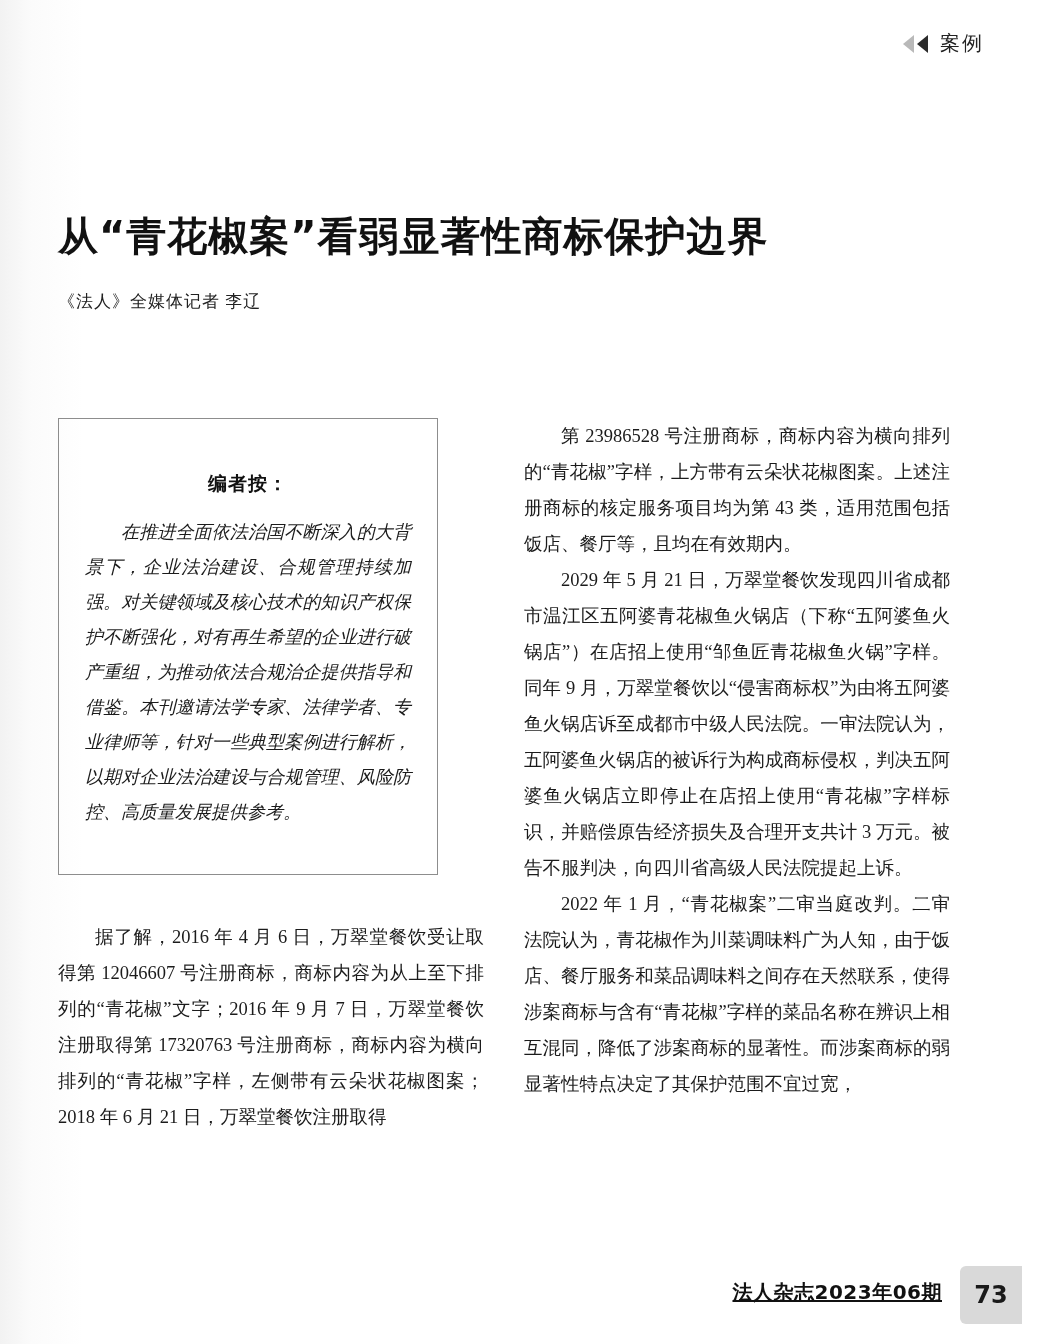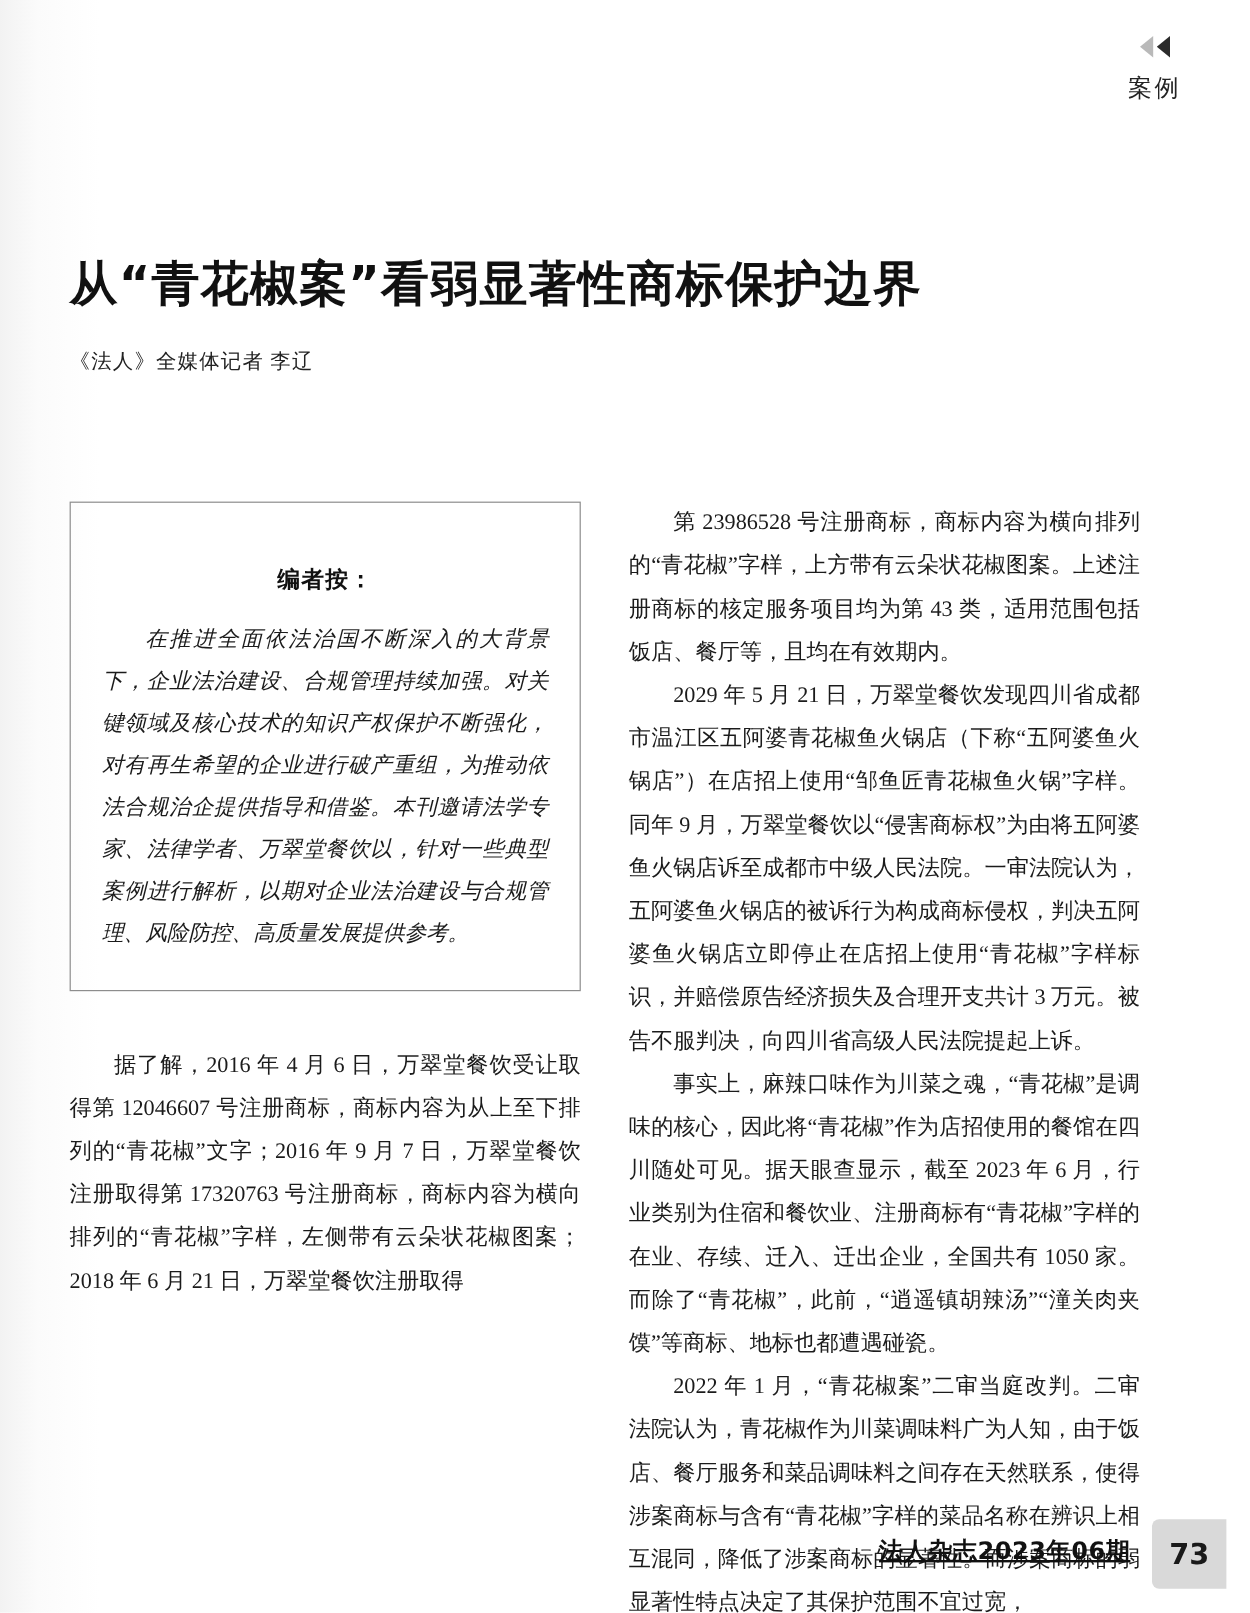--- a/index.html
+++ b/index.html
@@ -21,21 +21,20 @@
     background: linear-gradient(90deg, #f2f2f2 0%, #fbfbfb 3%, #ffffff 8%, #ffffff 100%);
   }
   
   .header {
     position: absolute;
     top: 30px;
     right: 58px;
     display: flex;
     align-items: center;
     gap: 12px;
-    flex-direction: column;
   }
   .header-arrows {
     display: flex;
     align-items: center;
     gap: 3px;
   }
   .tri {
     width: 0;
     height: 0;
     border-top: 9px solid transparent;
@@ -84,24 +83,24 @@
     line-height: 36px;
     text-align: justify;
     text-justify: inter-ideograph;
     color: #1b1b1b;
   }
   .col-left { left: 58px; }
   .col-right { left: 524px; }
 
   .editor-box {
     border: 1px solid #8d8d8d;
-    padding: 46px 26px 30px 26px;
+    padding: 46px 26px 44px 26px;
     margin-bottom: 44px;
     box-sizing: border-box;
-    width: 426px;
+    width: 380px;
   }
   .editor-title {
     font-family: "DejaVu Sans", sans-serif;
     font-weight: bold;
     font-size: 19px;
     letter-spacing: 1px;
     text-align: center;
     margin: 0 0 14px 0;
     color: #111;
   }
@@ -162,28 +161,27 @@
     </div>
     <div class="header-label">案例</div>
   </div>
 
   <h1 class="title">从“青花椒案”看弱显著性商标保护边界</h1>
   <div class="byline">《法人》全媒体记者 李辽</div>
 
   <div class="col col-left">
     <div class="editor-box">
       <div class="editor-title">编者按：</div>
-      <p class="editor-body">在推进全面依法治国不断深入的大背景下，企业法治建设、合规管理持续加强。对关键领域及核心技术的知识产权保护不断强化，对有再生希望的企业进行破产重组，为推动依法合规治企提供指导和借鉴。本刊邀请法学专家、法律学者、万翠堂餐饮以，针对一些典型案例进行解析，以期对企业法治建设与合规管理、风险防控、高质量发展提供参考。</p>
+      <p class="editor-body">在推进全面依法治国不断深入的大背景下，企业法治建设、合规管理持续加强。对关键领域及核心技术的知识产权保护不断强化，对有再生希望的企业进行破产重组，为推动依法合规治企提供指导和借鉴。本刊邀请法学专家、法律学者、专业律师等，针对一些典型案例进行解析，以期对企业法治建设与合规管理、风险防控、高质量发展提供参考。</p>
     </div>
     <p class="para">据了解，2016 年 4 月 6 日，万翠堂餐饮受让取得第 12046607 号注册商标，商标内容为从上至下排列的“青花椒”文字；2016 年 9 月 7 日，万翠堂餐饮注册取得第 17320763 号注册商标，商标内容为横向排列的“青花椒”字样，左侧带有云朵状花椒图案；2018 年 6 月 21 日，万翠堂餐饮注册取得</p>
   </div>
 
   <div class="col col-right">
     <p class="para">第 23986528 号注册商标，商标内容为横向排列的“青花椒”字样，上方带有云朵状花椒图案。上述注册商标的核定服务项目均为第 43 类，适用范围包括饭店、餐厅等，且均在有效期内。</p>
     <p class="para">2029 年 5 月 21 日，万翠堂餐饮发现四川省成都市温江区五阿婆青花椒鱼火锅店（下称“五阿婆鱼火锅店”）在店招上使用“邹鱼匠青花椒鱼火锅”字样。同年 9 月，万翠堂餐饮以“侵害商标权”为由将五阿婆鱼火锅店诉至成都市中级人民法院。一审法院认为，五阿婆鱼火锅店的被诉行为构成商标侵权，判决五阿婆鱼火锅店立即停止在店招上使用“青花椒”字样标识，并赔偿原告经济损失及合理开支共计 3 万元。被告不服判决，向四川省高级人民法院提起上诉。</p>
-    <p class="para">事实上，麻辣口味作为川菜之魂，“青花椒”是调味的核心，因此将“青花椒”作为店招使用的餐馆在四川随处可见。据天眼查显示，截至 2023 年 6 月，行业类别为住宿和餐饮业、注册商标有“青花椒”字样的在业、存续、迁入、迁出企业，全国共有 1050 家。而除了“青花椒”，此前，“逍遥镇胡辣汤”“潼关肉夹馍”等商标、地标也都遭遇碰瓷。</p>
     <p class="para">2022 年 1 月，“青花椒案”二审当庭改判。二审法院认为，青花椒作为川菜调味料广为人知，由于饭店、餐厅服务和菜品调味料之间存在天然联系，使得涉案商标与含有“青花椒”字样的菜品名称在辨识上相互混同，降低了涉案商标的显著性。而涉案商标的弱显著性特点决定了其保护范围不宜过宽，</p>
   </div>
 
   <div class="footer">法人杂志2023年06期</div>
   <div class="page-num-badge">73</div>
 
 </div>
 
 </body></html>

